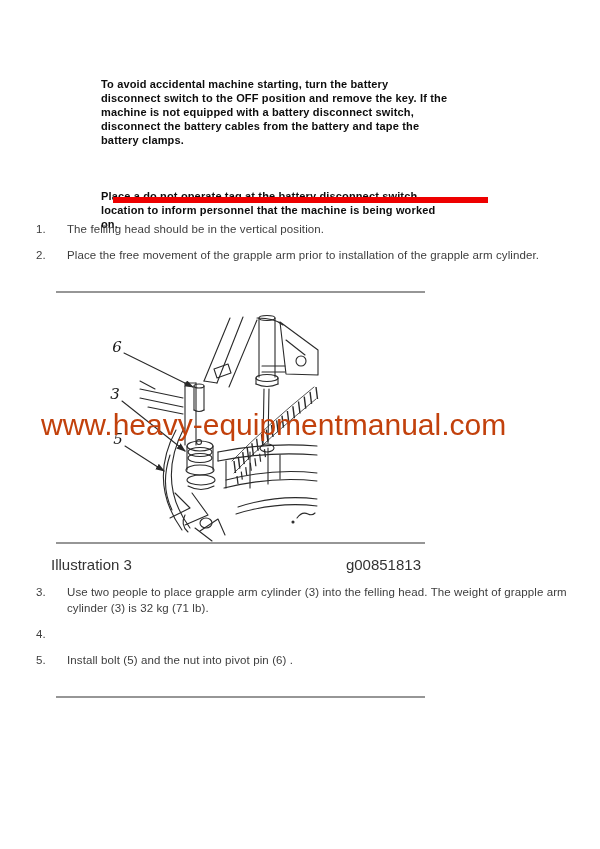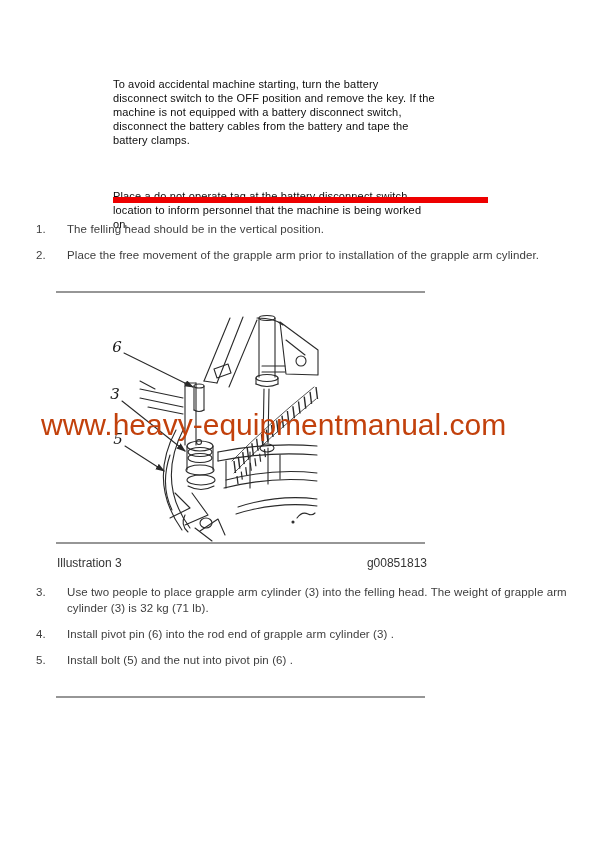--- a/index.html
+++ b/index.html
@@ -6,22 +6,22 @@
   .page{
     position:relative;
     width:600px;height:849px;
     background:#ffffff;
     overflow:hidden;
     font-family:"Liberation Sans", sans-serif;
     color:#3d3d3d;
   }
   .abs{position:absolute;}
   .warning{
-    left:113px; top:49px;
-    font-weight:normal;
+    left:101px; top:49px;
+    font-weight:bold;
     font-size:11px;
     line-height:14px;
     color:#0d0d0d;
     white-space:pre;
     letter-spacing:0.15px;
   }
   .warning .para2{margin-top:14px;}
   .redbar{
     left:113px; top:197px;
     width:375px; height:6px;
@@ -43,23 +43,23 @@
   .figure-svg{left:100px; top:303px;}
   .watermark{
     left:41px; top:408px;
     font-size:30px;
     line-height:34px;
     color:#f50808;
     white-space:nowrap;
     letter-spacing:0px;
   }
   .caption{
-    left:57px; top:556px; width:370px;
+    left:51px; top:556px; width:370px;
     display:flex; justify-content:space-between;
-    font-size:12px; color:#333;
+    font-size:15px; color:#333;
   }
   svg text.callout{
     font-family:"DejaVu Serif", serif;
     font-style:italic;
     font-size:15px;
     fill:#1a1a1a;
   }
   .draw{stroke:#2a2a2a; fill:none; stroke-width:1.1; stroke-linecap:round; stroke-linejoin:round;}
   .draw-thin{stroke:#2a2a2a; fill:none; stroke-width:0.8; stroke-linecap:round;}
 </style>
@@ -235,21 +235,20 @@
   </div>
 
   <div class="abs steps" style="left:36px; top:584px;">
     <div class="step">
       <span class="num">3.</span>
       <span class="txt">Use two people to place grapple arm cylinder (3) into the felling head. The weight of grapple arm
 cylinder (3) is 32 kg (71 lb).</span>
     </div>
     <div class="step">
       <span class="num">4.</span>
-      <span class="txt">Install pivot pin (6) into the rod end of grapple arm cylinder (3) .</span>
     </div>
     <div class="step">
       <span class="num">5.</span>
       <span class="txt">Install bolt (5) and the nut into pivot pin (6) .</span>
     </div>
   </div>
 
   <div class="abs divider" style="top:696px;"></div>
 
 </div>

